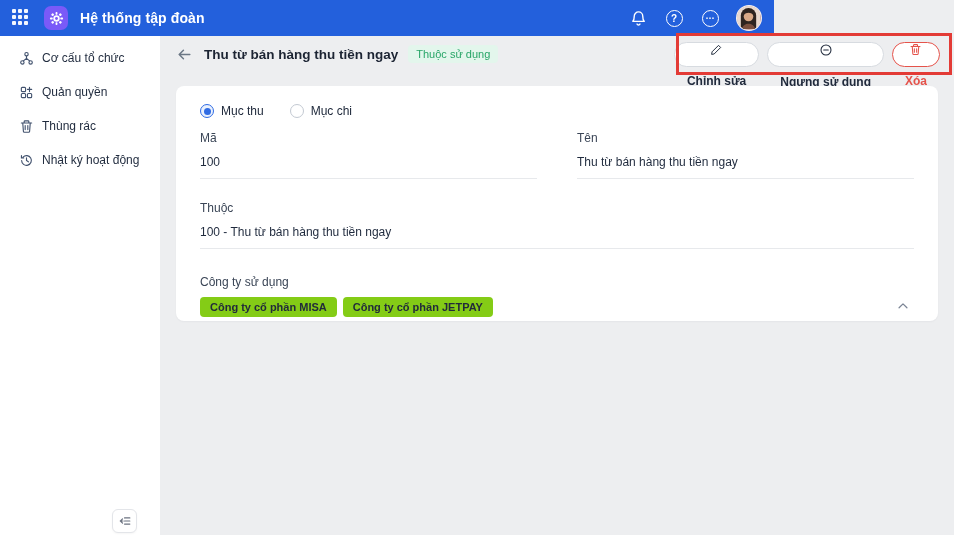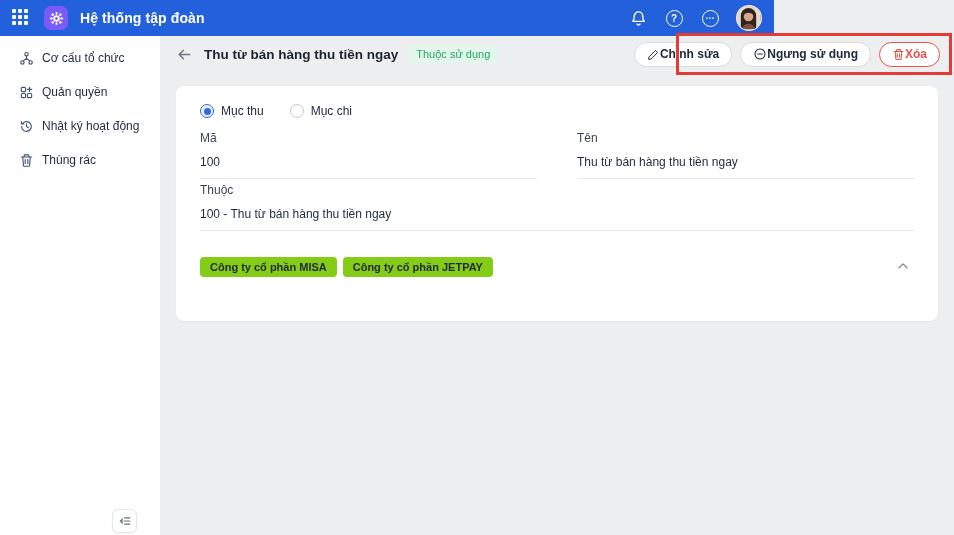--- a/index.html
+++ b/index.html
@@ -30,40 +30,40 @@
                   border-radius:6px; display:flex; align-items:center; justify-content:center; color:#6B7280; cursor:pointer;
                   box-shadow:0 1px 2px rgba(0,0,0,.04); }
 
   
   .main { position:absolute; top:36px; left:160px; width:794px; height:499px; }
   .toolbar { height:36px; display:flex; align-items:center; padding:0 8px 0 16px; gap:10px; }
   .back-arrow { color:#6B7785; width:18px; height:18px; cursor:pointer; display:flex; align-items:center; }
   .page-title { font-size:13.5px; font-weight:bold; color:#1C2433; }
   .status-badge { background:#E3F6EC; color:#27A567; font-size:11px; font-weight:500; padding:3px 8px; border-radius:4px; }
   .toolbar-actions { margin-left:auto; display:flex; align-items:center; gap:8px; margin-right:6px; }
-  .btn { height:25px; display:flex; align-items:center; gap:0; padding:0 12px; background:#fff; border:1px solid #D7DBE0;
-         border-radius:13px; font-size:12px; font-weight:bold; color:#202A3C; cursor:pointer; font-family:inherit; }
+  .btn { height:25px; display:flex; align-items:center; gap:18px; padding:0 12px; background:#fff; border:1px solid #D7DBE0;
+         border-radius:13px; font-size:12px; font-weight:bold; color:#202A3C; cursor:pointer; font-family:inherit;flex-direction:column; }
   .btn.danger { border-color:#E5534B; color:#E5534B; }
   .btn svg { flex:none; }
 
   
   .annotation { position:absolute; left:676px; top:33px; width:276px; height:42px; border:3px solid #E33B36; pointer-events:none; z-index:9; }
 
   
   .card { position:absolute; left:16px; top:50px; width:762px; height:235px; background:#fff; border-radius:8px;
           padding:18px 24px 20px 24px; box-shadow:0 1px 2px rgba(16,24,40,.04); }
   .radio-row { display:flex; align-items:center; gap:26px; }
   .radio-opt { display:flex; align-items:center; gap:7px; font-size:12px; color:#202A3C; cursor:pointer; }
   .radio { width:14px; height:14px; border-radius:50%; border:1.5px solid #C3C9D2; background:#fff; position:relative; flex:none; }
   .radio.checked { border-color:#2F6BE4; background:#EAF1FD; }
   .radio.checked::after { content:""; position:absolute; left:2.5px; top:2.5px; width:7px; height:7px; border-radius:50%; background:#2F6BE4; }
   .fields-grid { display:grid; grid-template-columns:1fr 1fr; column-gap:40px; margin-top:13px; }
   .field-label { font-size:12px; color:#3A4556; }
   .field-value { font-size:12px; color:#1F2A3D; padding:10px 0 9px 0; border-bottom:1px solid #E7E9EC; cursor:text; }
-  .field-block.full { margin-top:4px; }
+  .field-block.full { margin-top:22px; }
   .company-block { margin-top:26px; }
   .chips-row { display:flex; align-items:center; gap:6px; margin-top:8px; }
   .chip { background:#84cc16; color:#222B3A; font-size:11px; padding:4px 10px; border-radius:4px; white-space:nowrap;font-weight:bold; }
   .chips-row .chev-up { margin-left:auto; color:#7A8494; width:16px; height:16px; cursor:pointer; margin-right:2px; }
 </style>
 </head>
 <body>
 
 <div class="header">
   <div class="grid-icon">
@@ -137,35 +137,35 @@
         <rect x="2.5" y="2.5" width="4.5" height="4.5" rx="1"></rect>
         <rect x="2.5" y="9" width="4.5" height="4.5" rx="1"></rect>
         <rect x="9" y="9" width="4.5" height="4.5" rx="1"></rect>
         <path d="M11.2 2.5v4.5M9 4.7h4.5"></path>
       </svg>
     </span>
     <span>Quản quyền</span>
   </div>
   <div class="side-item">
     <span class="sicon">
+      <svg width="15" height="15" viewBox="0 0 16 16" fill="none" stroke="currentColor" stroke-width="1.2" stroke-linecap="round" stroke-linejoin="round">
+        <path d="M2.5 4.2h11M5.5 4V2.8a.8.8 0 0 1 .8-.8h3.4a.8.8 0 0 1 .8.8V4M4 4.2l.7 9a1 1 0 0 0 1 .9h4.6a1 1 0 0 0 1-.9l.7-9M6.6 7v4.3M9.4 7v4.3"></path>
+      </svg>
+    </span>
+    <span>Thùng rác</span>
+  </div>
+  <div class="side-item">
+    <span class="sicon">
       <svg width="15" height="15" viewBox="0 0 16 16" fill="none" stroke="currentColor" stroke-width="1.2" stroke-linecap="round">
         <path d="M2.8 8a5.2 5.2 0 1 0 1.5-3.7"></path>
         <path d="M2.6 2.8v2.4h2.4"></path>
         <path d="M8 5.2V8l2 1.4"></path>
       </svg>
     </span>
     <span>Nhật ký hoạt động</span>
-  </div>
-  <div class="side-item">
-    <span class="sicon">
-      <svg width="15" height="15" viewBox="0 0 16 16" fill="none" stroke="currentColor" stroke-width="1.2" stroke-linecap="round" stroke-linejoin="round">
-        <path d="M2.5 4.2h11M5.5 4V2.8a.8.8 0 0 1 .8-.8h3.4a.8.8 0 0 1 .8.8V4M4 4.2l.7 9a1 1 0 0 0 1 .9h4.6a1 1 0 0 0 1-.9l.7-9M6.6 7v4.3M9.4 7v4.3"></path>
-      </svg>
-    </span>
-    <span>Thùng rác</span>
   </div>
 </div>
 
 <div class="collapse-btn">
   <svg width="14" height="14" viewBox="0 0 16 16" fill="none" stroke="currentColor" stroke-width="1.4" stroke-linecap="round">
     <path d="M7.5 4.5h6M7.5 8h6M7.5 11.5h6"></path>
     <path d="M5.2 5.5 2.7 8l2.5 2.5M2.7 8h3.1"></path>
   </svg>
 </div>
 
@@ -223,20 +223,21 @@
         <div class="field-value">Thu từ bán hàng thu tiền ngay</div>
       </div>
     </div>
 
     <div class="field-block full">
       <div class="field-label">Thuộc</div>
       <div class="field-value">100 - Thu từ bán hàng thu tiền ngay</div>
     </div>
 
     <div class="company-block">
+      <div class="field-label">Công ty sử dụng</div>
       <div class="chips-row">
         <span class="chip">Công ty cổ phần MISA</span>
         <span class="chip">Công ty cổ phần JETPAY</span>
         <span class="chev-up">
           <svg width="14" height="14" viewBox="0 0 16 16" fill="none" stroke="currentColor" stroke-width="1.4" stroke-linecap="round" stroke-linejoin="round">
             <path d="m3.5 10 4.5-4.5L12.5 10"></path>
           </svg>
         </span>
       </div>
     </div>

